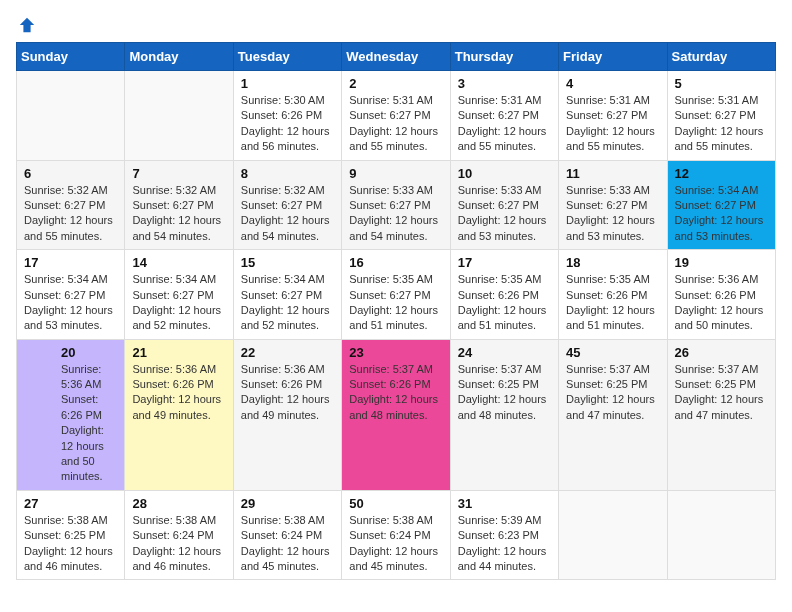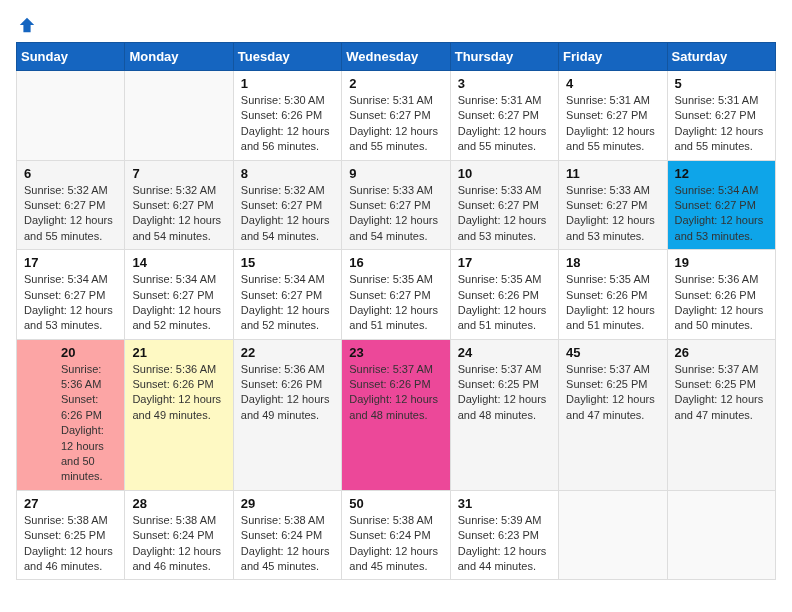--- a/index.html
+++ b/index.html
@@ -243,21 +243,21 @@
 Daylight: 12 hours and 51 minutes.</div>
         </td>
         <td>
           <div class="day-num">19</div>
           <div class="day-info" style="white-space: pre-line;">Sunrise: 5:36 AM
 Sunset: 6:26 PM
 Daylight: 12 hours and 50 minutes.</div>
         </td>
       </tr>
       <tr>
-        <td style="background: #fca5a5; padding-left: 44px;">
+        <td style="background: #c4b5fd; padding-left: 44px;">
           <div class="day-num">20</div>
           <div class="day-info" style="white-space: pre-line;">Sunrise: 5:36 AM
 Sunset: 6:26 PM
 Daylight: 12 hours and 50 minutes.</div>
         </td>
         <td style="background: #fef9c3;">
           <div class="day-num">21</div>
           <div class="day-info" style="white-space: pre-line;">Sunrise: 5:36 AM
 Sunset: 6:26 PM
 Daylight: 12 hours and 49 minutes.</div>

